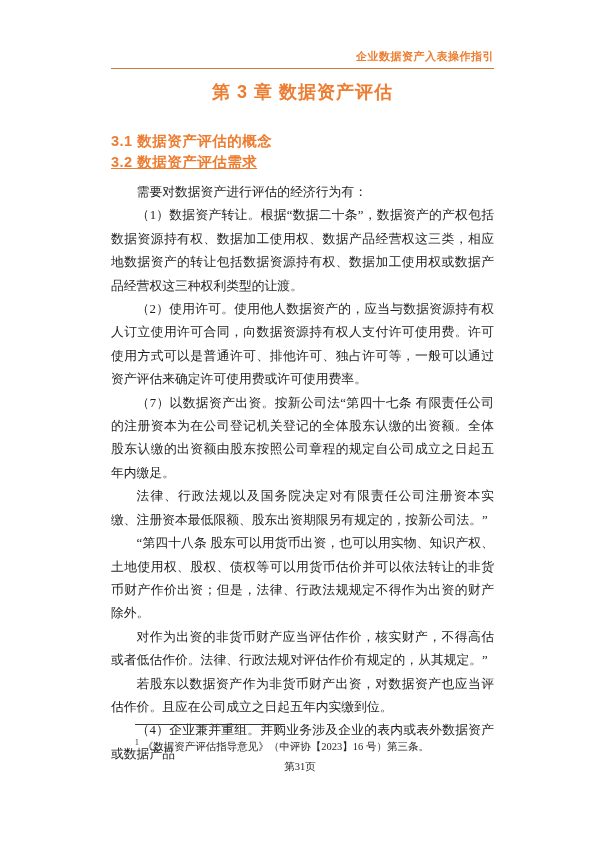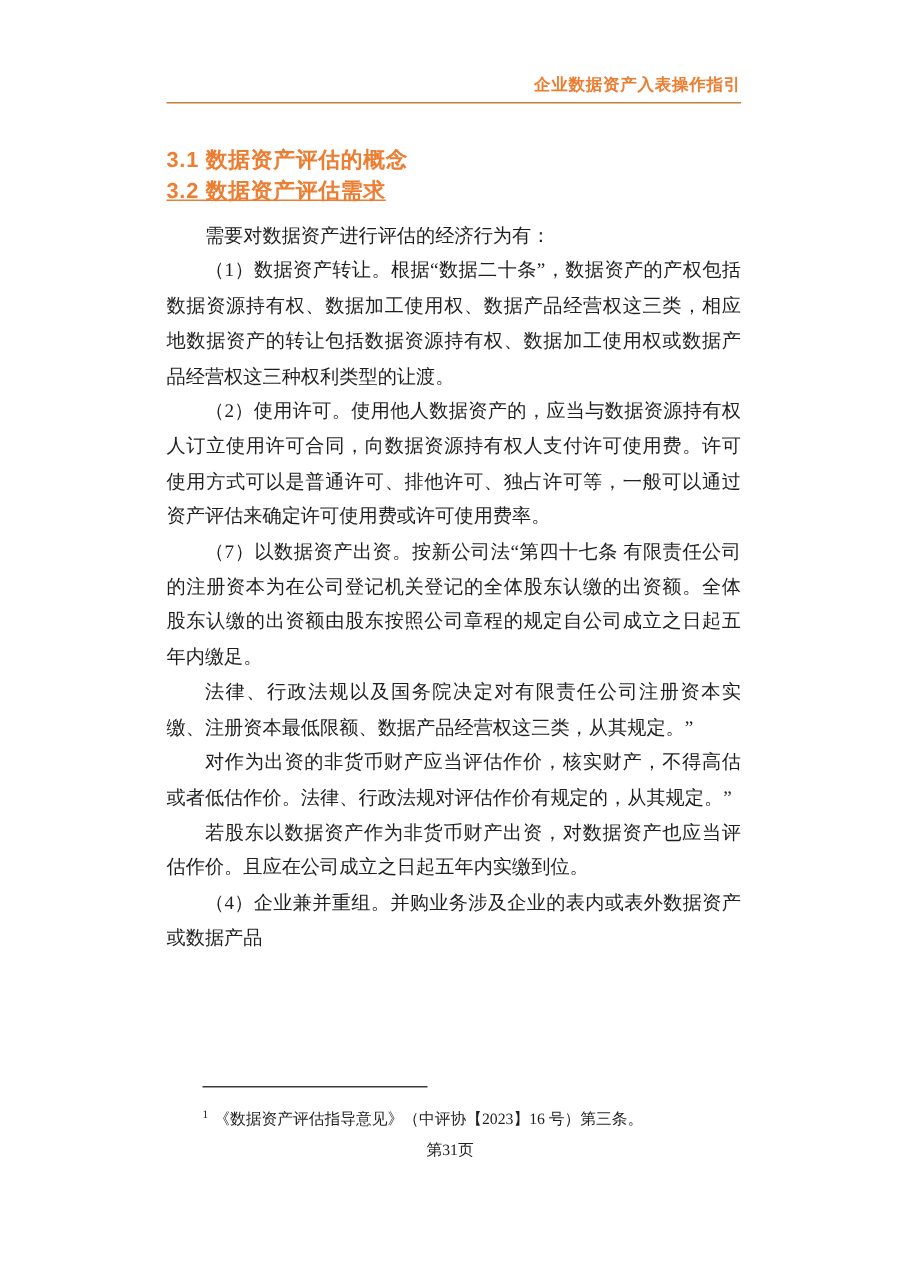--- a/index.html
+++ b/index.html
@@ -101,32 +101,34 @@
 </style>
 </head>
 <body>
 
 <div class="page">
   <div class="content">
 
     <div class="running-header">企业数据资产入表操作指引</div>
     <hr class="header-rule">
 
+    <div class="chapter-title">第 3 章 数据资产评估</div>
 
     <div class="section-heading first">3.1 数据资产评估的概念</div>
 
 
     <div class="section-heading second">3.2 数据资产评估需求</div>
 
     <div class="body-block second">
       <p class="para">需要对数据资产进行评估的经济行为有：</p>
       <p class="para">（1）数据资产转让。根据“数据二十条”，数据资产的产权包括数据资源持有权、数据加工使用权、数据产品经营权这三类，相应地数据资产的转让包括数据资源持有权、数据加工使用权或数据产品经营权这三种权利类型的让渡。</p>
       <p class="para">（2）使用许可。使用他人数据资产的，应当与数据资源持有权人订立使用许可合同，向数据资源持有权人支付许可使用费。许可使用方式可以是普通许可、排他许可、独占许可等，一般可以通过资产评估来确定许可使用费或许可使用费率。</p>
       <p class="para">（7）以数据资产出资。按新公司法“第四十七条 有限责任公司的注册资本为在公司登记机关登记的全体股东认缴的出资额。全体股东认缴的出资额由股东按照公司章程的规定自公司成立之日起五年内缴足。</p>
-      <p class="para">法律、行政法规以及国务院决定对有限责任公司注册资本实缴、注册资本最低限额、数据产品经营权这三类，从其规定。”</p>
+      <p class="para">法律、行政法规以及国务院决定对有限责任公司注册资本实缴、注册资本最低限额、股东出资期限另有规定的，按新公司法。”</p>
+      <p class="para">“第四十八条 股东可以用货币出资，也可以用实物、知识产权、土地使用权、股权、债权等可以用货币估价并可以依法转让的非货币财产作价出资；但是，法律、行政法规规定不得作为出资的财产除外。</p>
       <p class="para">对作为出资的非货币财产应当评估作价，核实财产，不得高估或者低估作价。法律、行政法规对评估作价有规定的，从其规定。”</p>
       <p class="para">若股东以数据资产作为非货币财产出资，对数据资产也应当评估作价。且应在公司成立之日起五年内实缴到位。</p>
       <p class="para">（4）企业兼并重组。并购业务涉及企业的表内或表外数据资产或数据产品</p>
     </div>
 
   </div>
 
   <hr class="footnote-rule">
 
   <div class="footnote"><sup>1</sup><span>《数据资产评估指导意见》（中评协【2023】16 号）第三条。</span></div>

